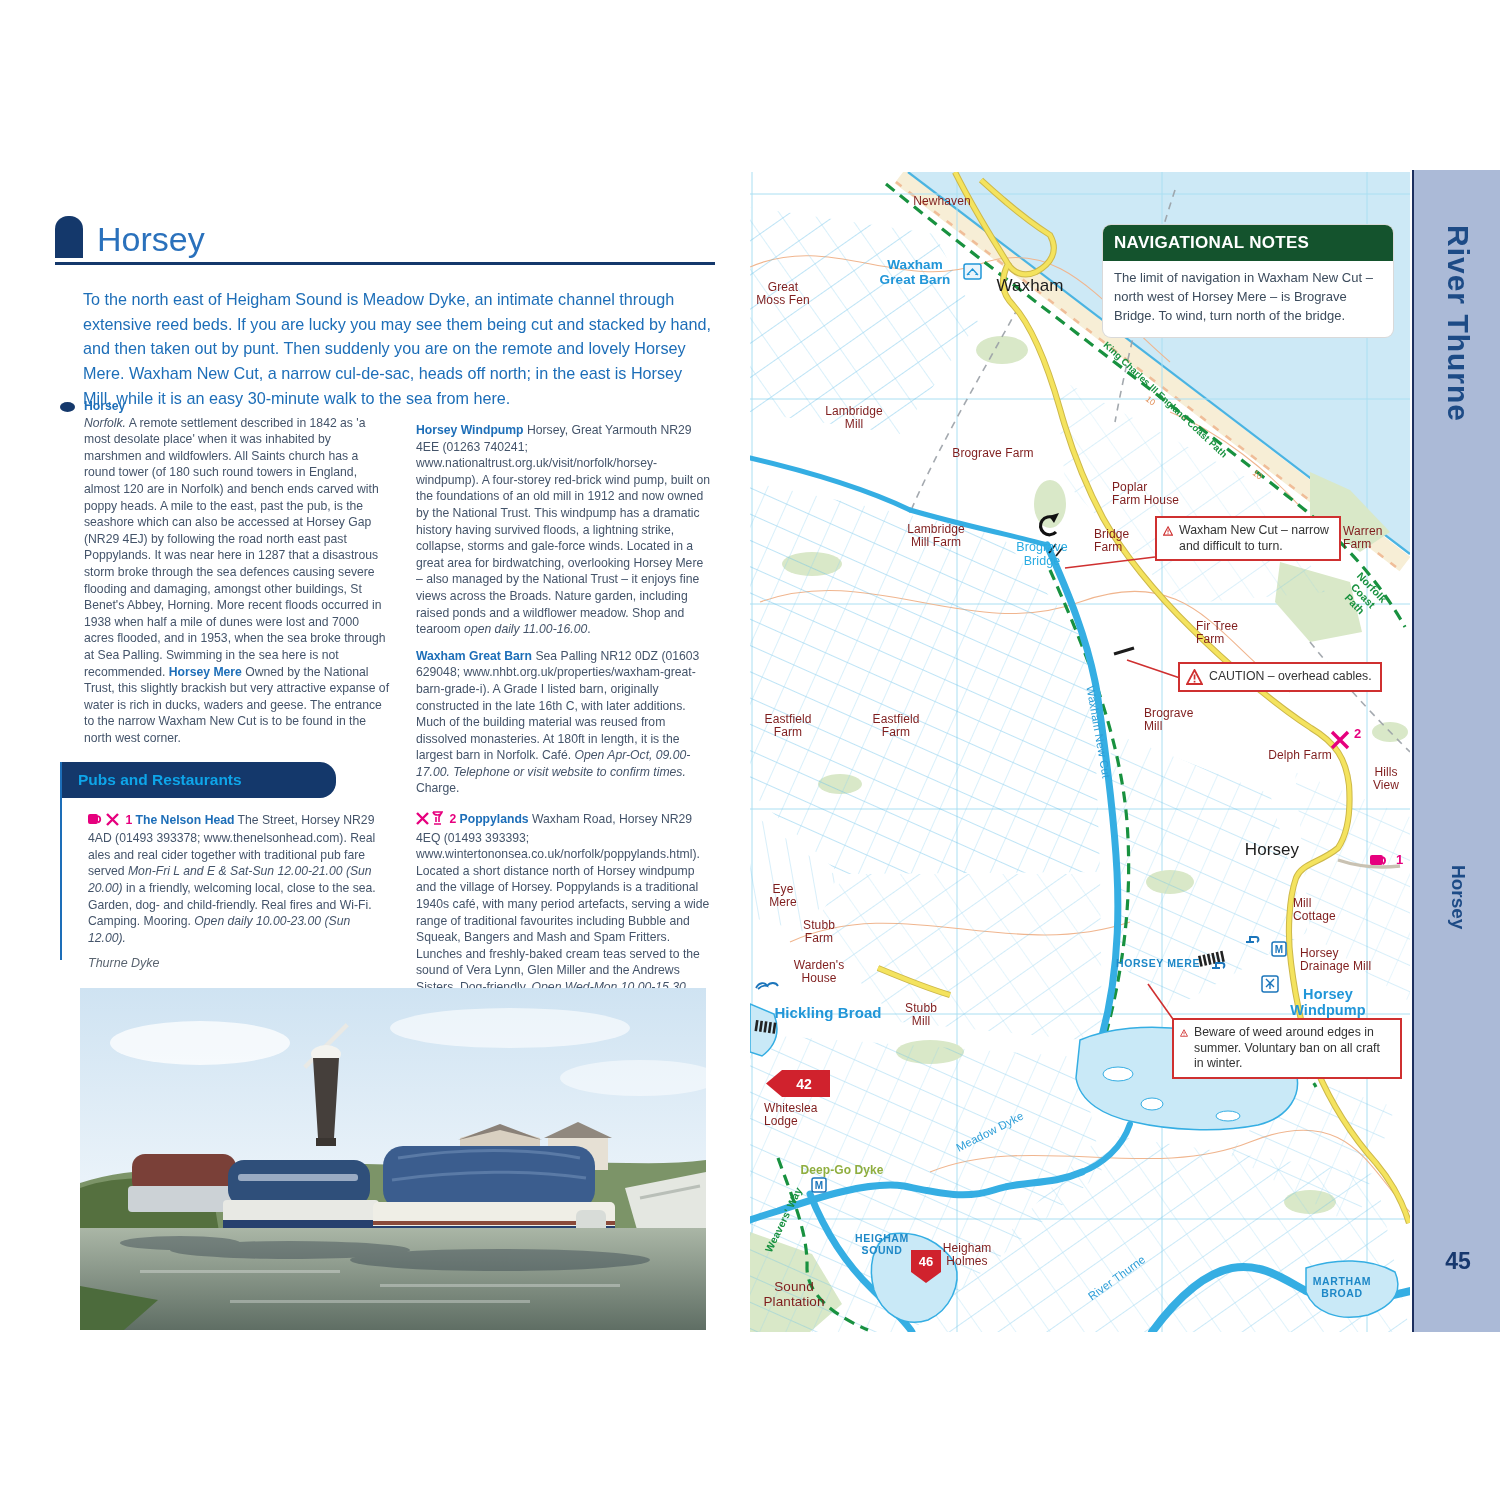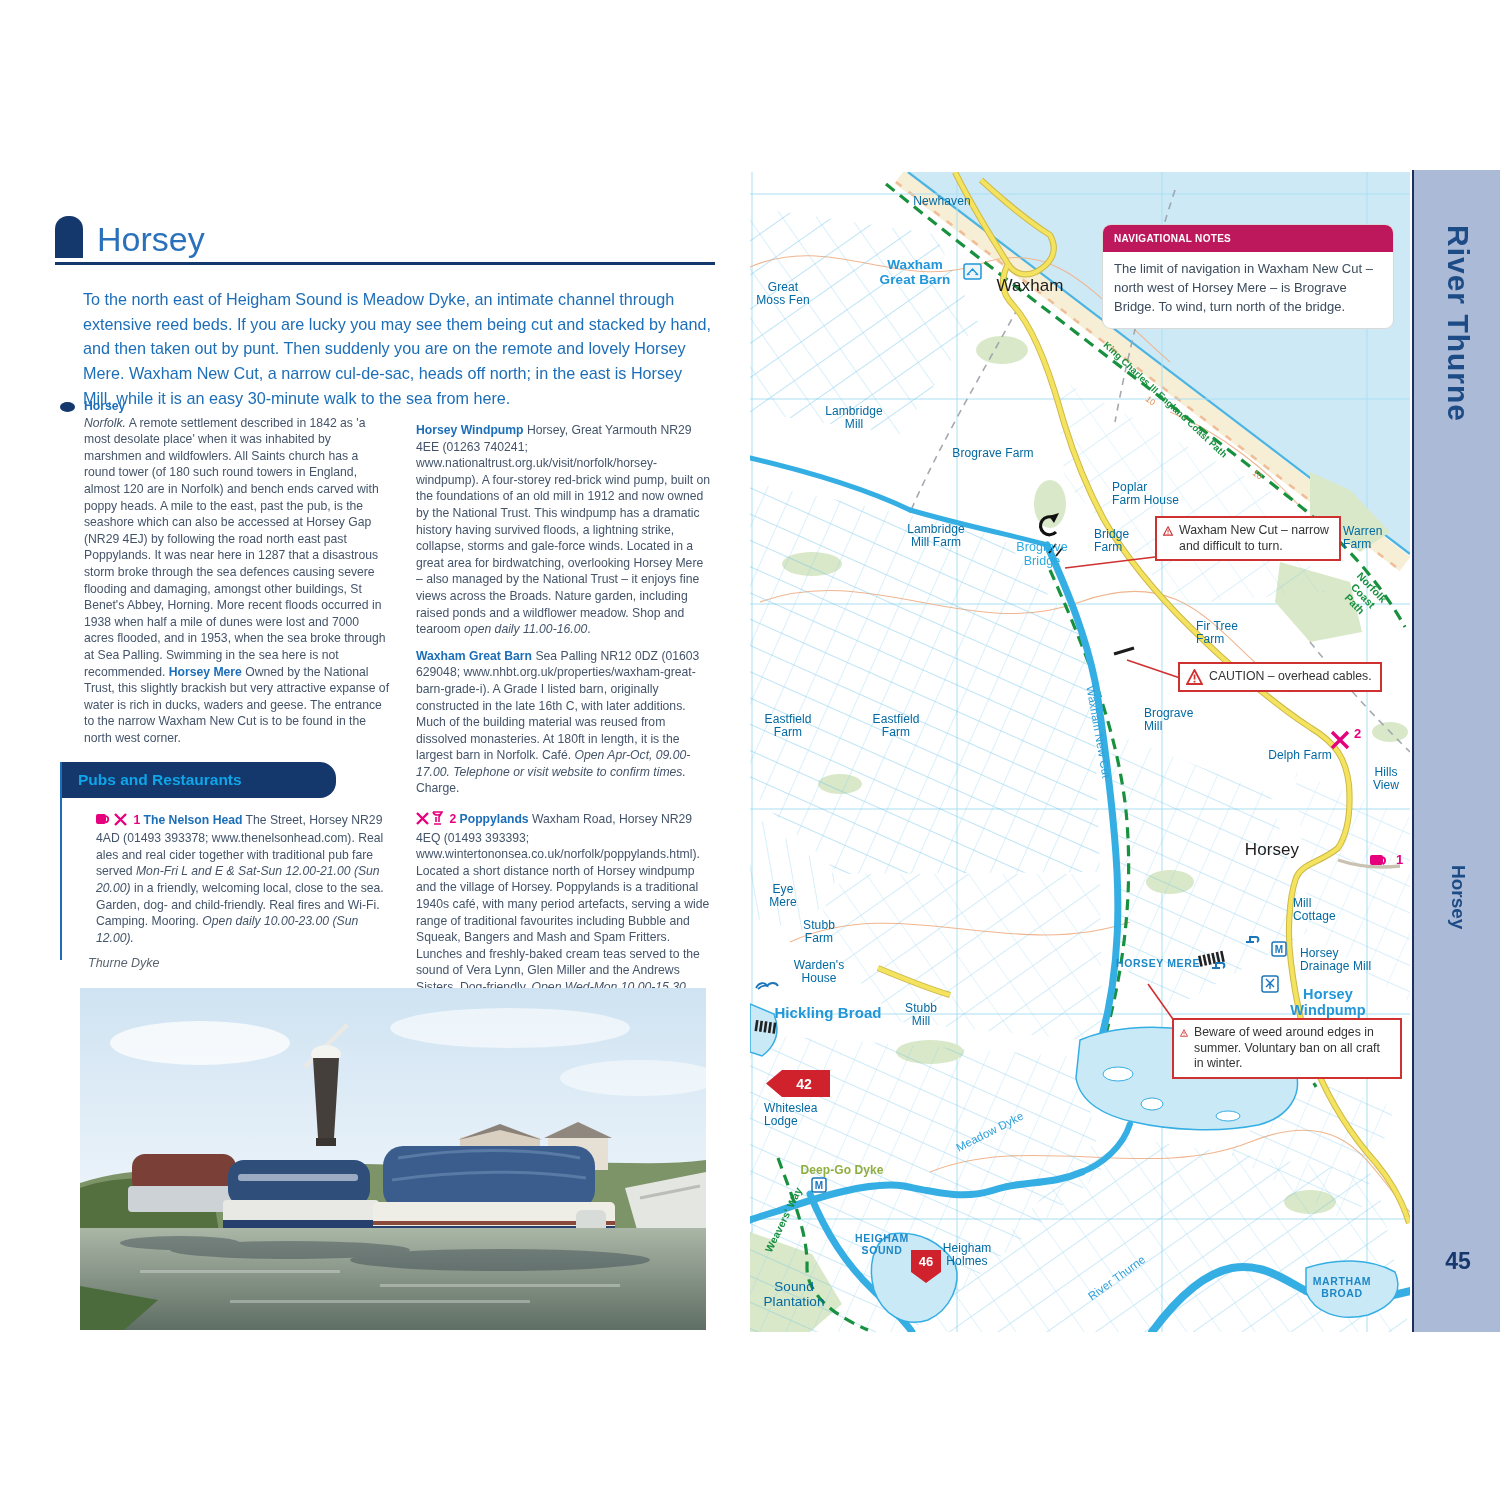--- a/index.html
+++ b/index.html
@@ -15,43 +15,43 @@
   .colL{width:330px;}
   .colR{width:297px;margin-top:24px;}
   .bodytxt{font-size:12.2px;line-height:1.36;color:#44546a;}
   .bodytxt p{margin:0 0 10px 0;}
   .b{font-weight:bold;color:#1d6eb8;}
   .it{font-style:italic;}
   .entry{position:relative;padding-left:24px;}
   .bullet{position:absolute;left:0;top:4px;width:15px;height:10px;background:#14386b;border-radius:50%;}
   .pubs{margin-top:16px;border-left:2.5px solid #1d6eb8;padding-left:0;}
   .pubpill{background:#14386b;color:#0ea5e9;font-weight:bold;font-size:15.5px;width:258px;padding:7px 0 7px 16px;border-radius:0 16px 16px 0;}
-  .pubbody{padding:14px 0 4px 34px;}
+  .pubbody{padding:14px 0 4px 26px;}
   .num{color:#e6007e;font-weight:bold;}
   .picon{display:inline-block;vertical-align:-2px;margin-right:3px;}
   .caption{position:absolute;left:33px;top:740px;font-style:italic;font-size:12.5px;color:#5a6470;text-align:center;}
   .photo{position:absolute;left:25px;top:772px;width:626px;height:342px;}
 
   
   .map{position:absolute;left:750px;top:172px;width:660px;height:1160px;background:#fff;}
   .map svg.base{position:absolute;left:0;top:0;}
-  .ml{position:absolute;transform:translate(-50%,-50%);font-size:12px;color:#0369a1;text-align:center;white-space:pre-line;line-height:1.12;letter-spacing:.1px;}
+  .ml{position:absolute;transform:translate(-50%,-50%);font-size:12px;color:#7f1d1d;text-align:center;white-space:pre-line;line-height:1.12;letter-spacing:.1px;}
   .la{transform:translate(0,-50%);text-align:left;}
   .blue{color:#2196d8;font-weight:bold;font-size:13.5px;}
   .bb{color:#29abe2;font-size:12.5px;}
   .riv{color:#2f9fd8;font-size:11.5px;}
   .cap{color:#1e88c7;font-weight:bold;font-size:10.5px;letter-spacing:.6px;}
   .big{font-size:17px;color:#1c1c1c;}
   .med{font-size:13.5px;}
   .grn{color:#18913f;font-size:10.5px;font-weight:bold;}
   .olv{color:#8fae3f;font-size:12px;font-weight:bold;}
   .waterbig{color:#2196d8;font-weight:bold;font-size:15px;}
   .warn{position:absolute;background:#fff;border:2px solid #cf3030;padding:5px 8px 5px 6px;font-size:12.3px;line-height:1.28;color:#333;display:flex;gap:6px;align-items:flex-start;}
   .navbox{position:absolute;left:353px;top:53px;width:290px;border-radius:8px;overflow:hidden;background:#fff;box-shadow:0 0 0 1px #d9d9d9;}
-  .navbox .hd{background:#be185d;color:#fff;font-weight:bold;font-size:10px;padding:8px 11px;letter-spacing:.3px;}
+  .navbox .hd{background:#14532d;color:#fff;font-weight:bold;font-size:17px;padding:8px 11px;letter-spacing:.3px;}
   .navbox .bd{padding:8px 11px 11px;font-size:13px;line-height:1.45;color:#3c4b5c;}
 
   
   .sidebar{position:absolute;left:1412px;top:170px;width:88px;height:1162px;background:#abbad7;border-left:2.5px solid #1d2f5e;}
   .vt{position:absolute;left:50%;transform:translateX(-50%);writing-mode:vertical-rl;color:#1d4b86;font-weight:bold;}
   .vt.river{top:55px;font-size:30px;letter-spacing:1px;}
   .vt.sect{top:695px;font-size:19px;}
   .pageno{position:absolute;left:0;top:1078px;width:100%;text-align:center;font-size:23px;font-weight:bold;color:#17386e;}
 </style>
 </head>

